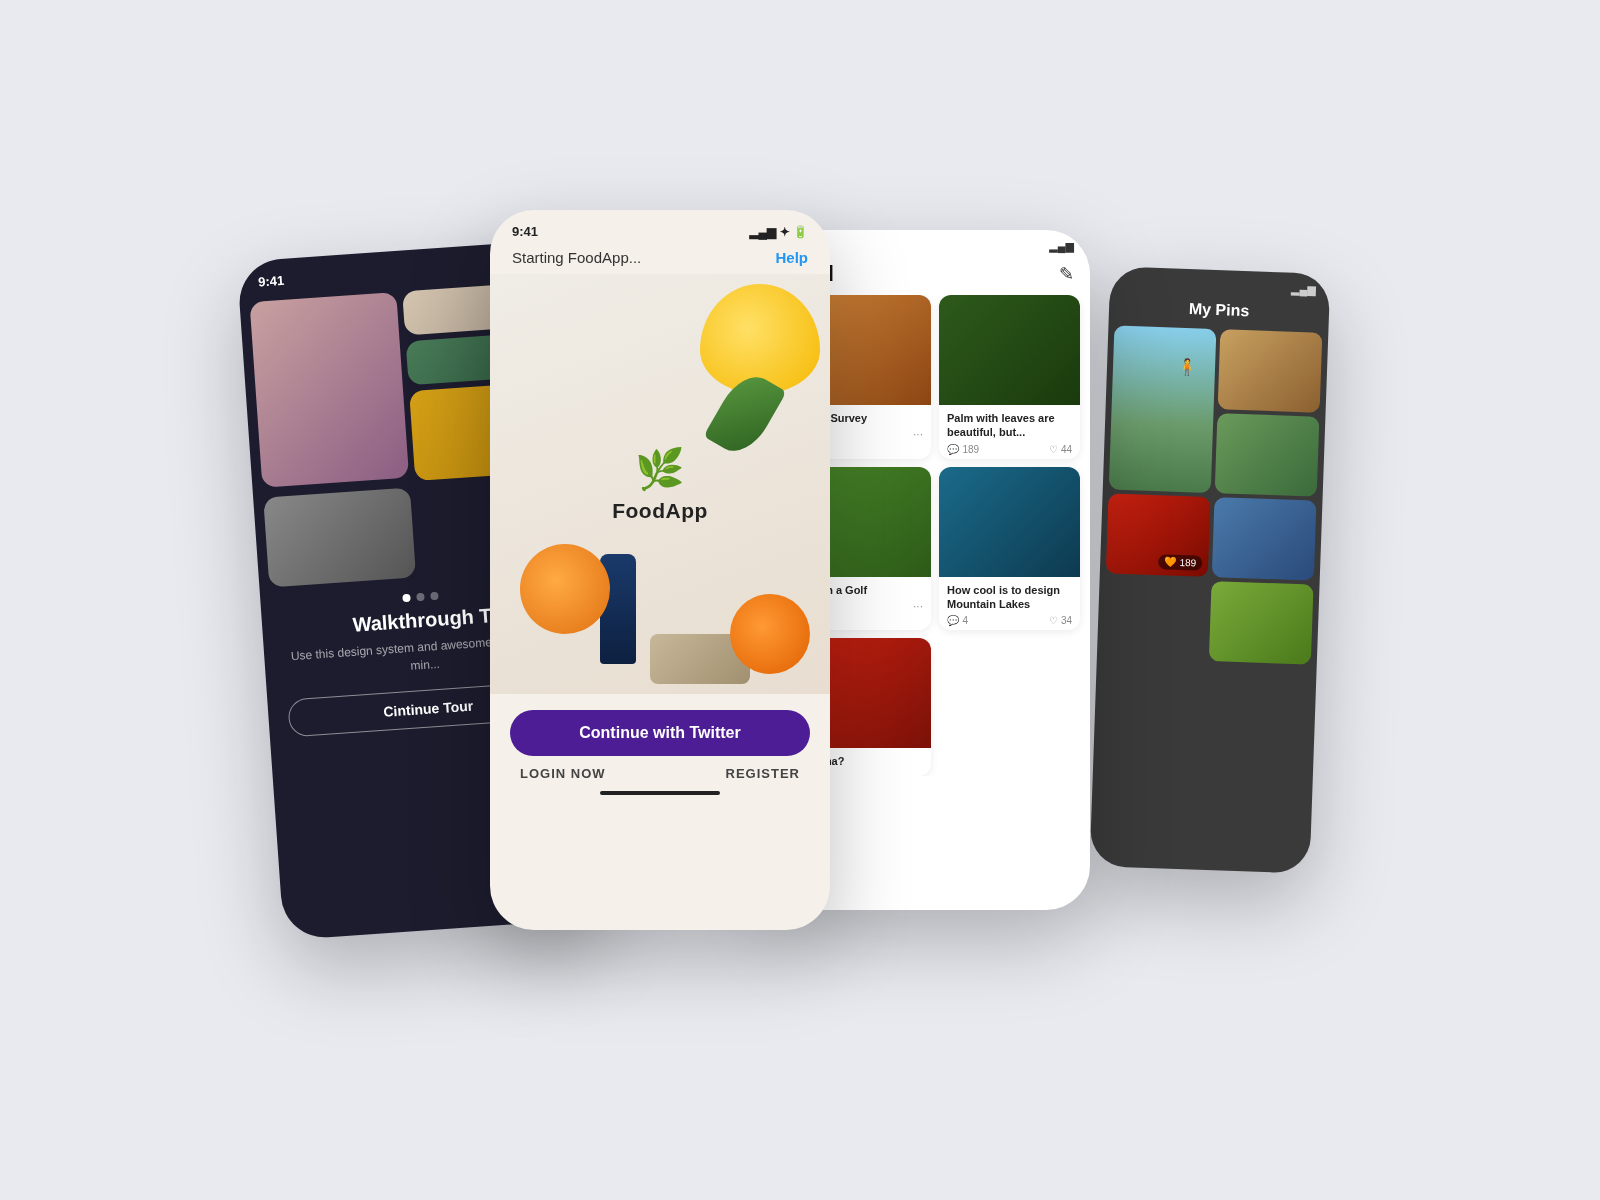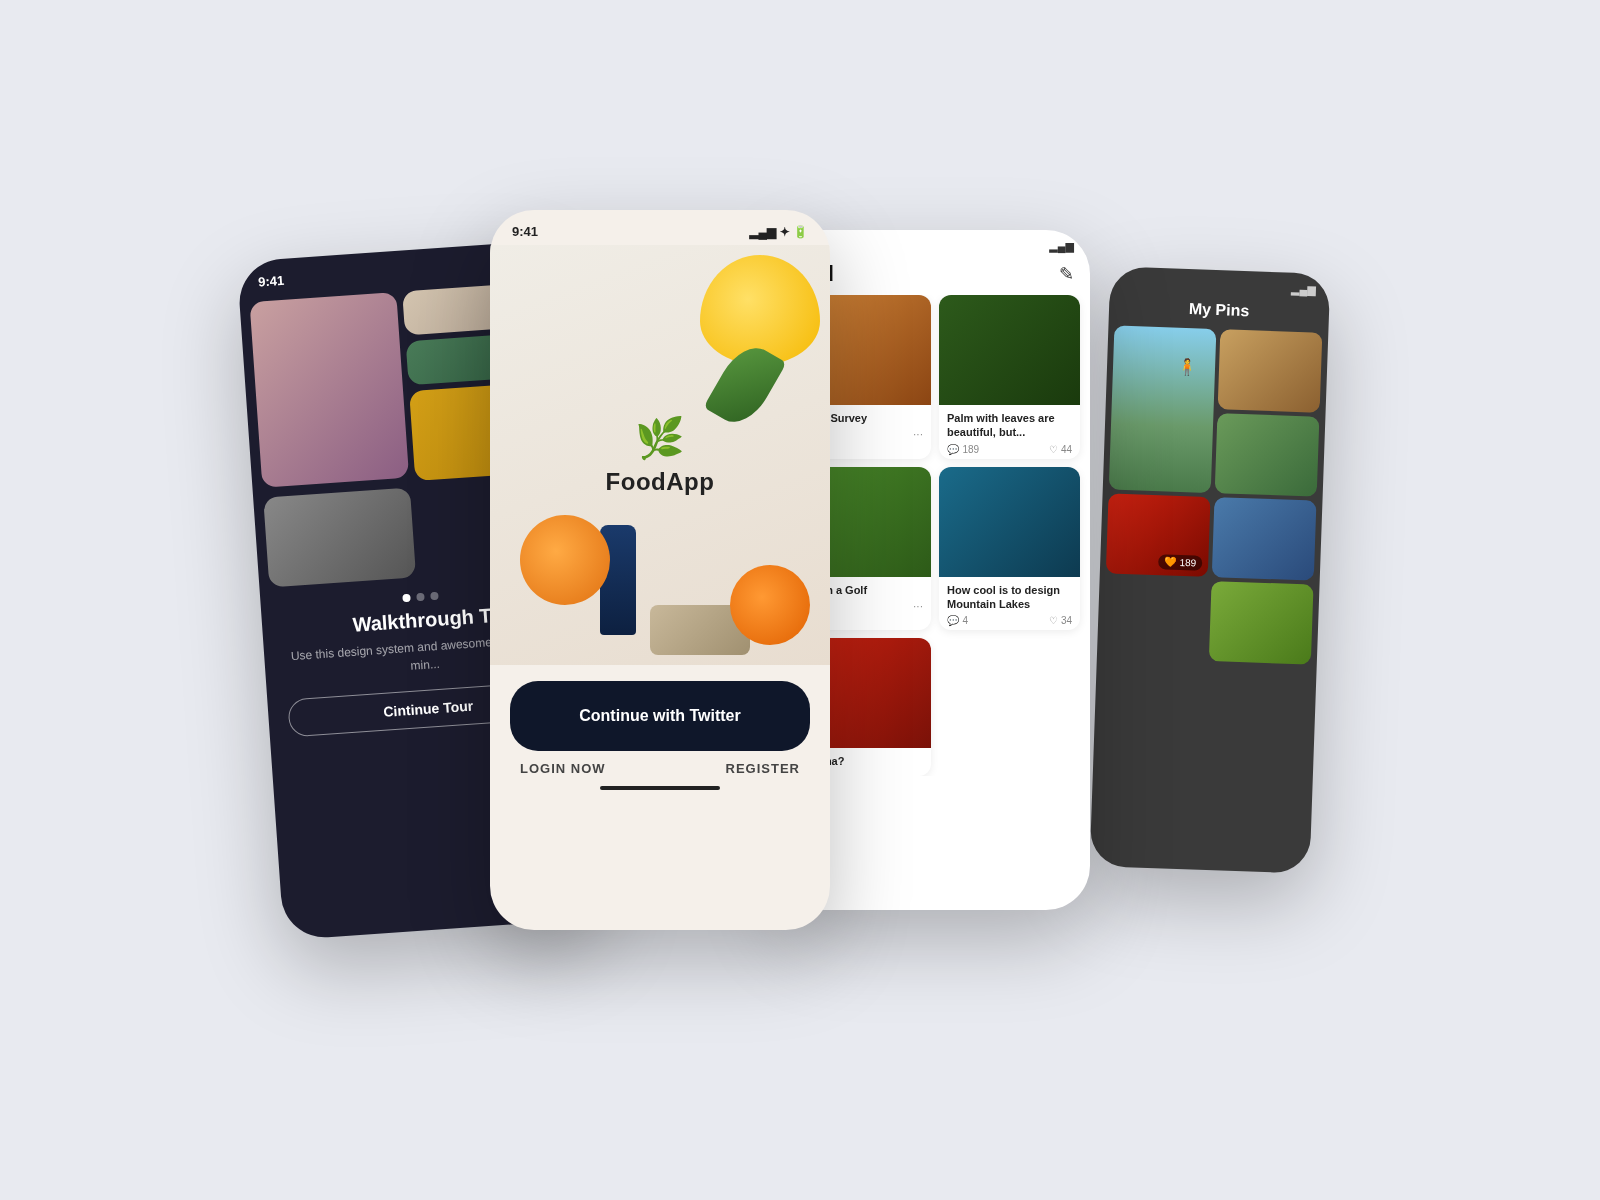--- a/index.html
+++ b/index.html
@@ -234,33 +234,33 @@
       align-items: center;
       z-index: 2;
     }
 
     .food-logo-icon {
       font-size: 40px;
       margin-bottom: 6px;
     }
 
     .food-logo-text {
-      font-size: 24px;
+      font-size: 21px;
       font-weight: 700;
       color: #222;
       letter-spacing: 0.5px;
     }
 
     .food-twitter-btn {
-      background: #0f172a;
+      background: #4c1d95;
       color: #fff;
       font-size: 16px;
       font-weight: 700;
       border-radius: 28px;
-      padding: 26px 30px;
+      padding: 14px 30px;
       margin: 16px 20px 10px;
       text-align: center;
     }
 
     .food-links {
       display: flex;
       justify-content: space-between;
       padding: 0 30px;
       margin-bottom: 10px;
       text-align: center;
@@ -450,20 +450,24 @@
     <div class="wt-btn">Cintinue Tour</div>
   </div>
 
   <div class="phone phone-food">
 
     <div class="food-statusbar">
       <span>9:41</span>
       <span style="font-size:12px;">▂▄▆ ✦ 🔋</span>
     </div>
 
+    <div class="food-nav">
+      <span class="food-nav-title">Starting FoodApp...</span>
+      <span class="food-nav-help">Help</span>
+    </div>
 
     <div class="food-hero">
 
       <div class="food-lemon"></div>
       <div class="food-leaf"></div>
       <div class="food-stone"></div>
       <div class="food-bottle"></div>
       <div class="food-orange"></div>
       <div class="food-orange2"></div>
 

